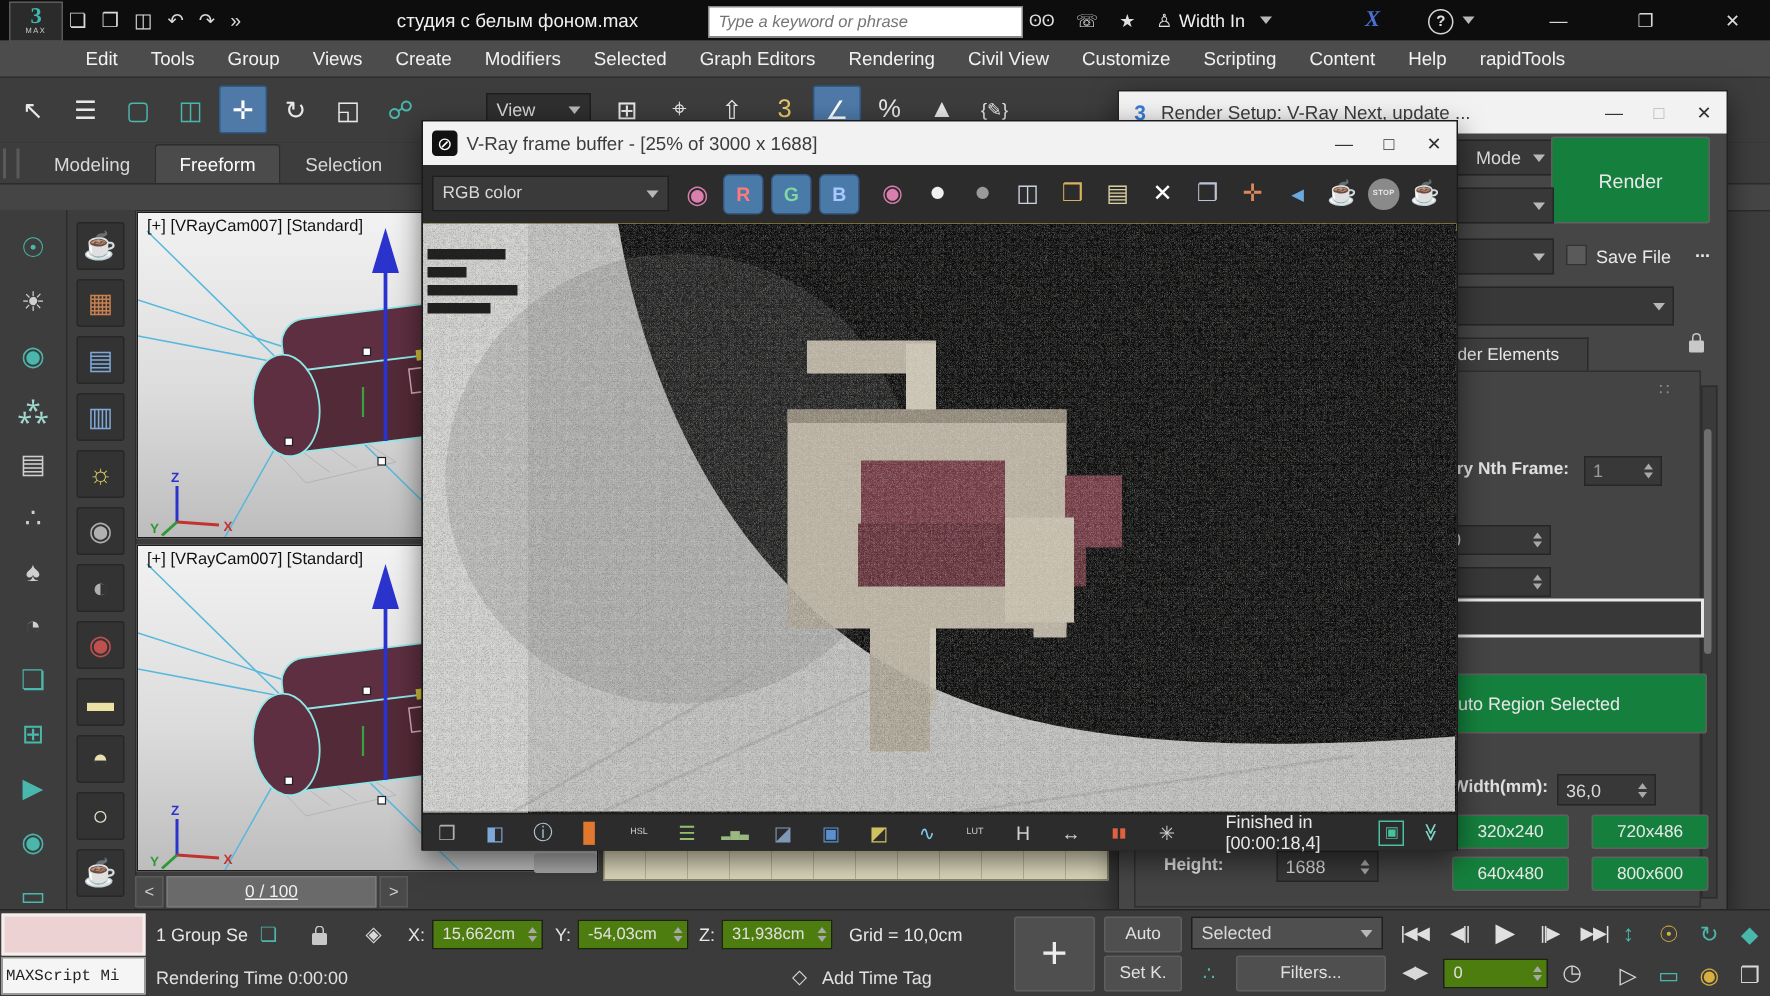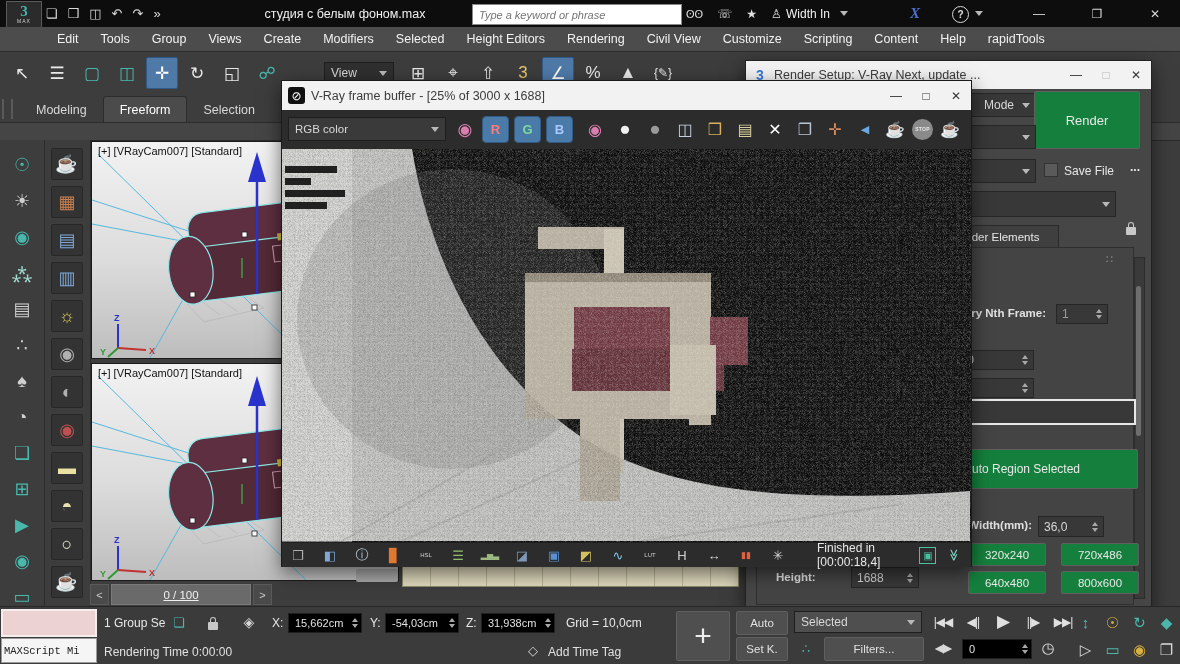--- a/index.html
+++ b/index.html
@@ -96,21 +96,21 @@
   .spin .u{border-bottom:4px solid #a8a8a8;} .spin .d{border-top:4px solid #a8a8a8;}
   .cb{width:12px;height:12px;background:#5a5a5a;border:1px solid #333;display:inline-block;}
   .lockicon{width:10px;height:8px;background:#c8c8c8;border-radius:1px;position:relative;display:inline-block;margin-top:6px;}
   .lockicon:before{content:"";position:absolute;top:-5px;left:1.5px;width:4px;height:5px;
       border:1.5px solid #c8c8c8;border-bottom:none;border-radius:3px 3px 0 0;}
   .scrolltrack{background:#3a3a3a;border:1px solid #2c2c2c;}
   .scrollthumb{background:#6e6e6e;border-radius:3px;}
 
   
   .status{left:0;top:606px;width:1180px;height:58px;background:#3b3b3b;border-top:1px solid #262626;z-index:60;}
-  .coordf{background:#000000;border:1px solid #1f1f1f;color:#e0e0e0;font-size:11px;display:flex;align-items:center;padding:0 3px 0 6px;box-sizing:border-box;}
+  .coordf{background:#4d7c0f;border:1px solid #1f1f1f;color:#e0e0e0;font-size:11px;display:flex;align-items:center;padding:0 3px 0 6px;box-sizing:border-box;}
   .sbtn{background:#4f4f4f;border:1px solid #5f5f5f;border-radius:2px;color:#e0e0e0;display:flex;align-items:center;justify-content:center;font-size:11.5px;}
   .pb{width:30px;display:inline-flex;justify-content:center;color:#e0e0e0;font-size:12px;letter-spacing:-1px;}
   .navgrid{display:grid;grid-template-columns:repeat(4,27px);grid-auto-rows:27px;}
   .navgrid .gi{font-size:15px;}
   .pinkbox{background:#ecd2d2;border:2px solid #f6eded;box-sizing:border-box;}
   .listener{background:#f5f5f5;border:1px solid #9a9a9a;color:#222;font-family:"Liberation Mono",monospace;
             font-size:10.5px;display:flex;align-items:center;padding:0 2px;box-sizing:border-box;}
 </style>
 </head>
 <body>
@@ -172,21 +172,21 @@
   </div>
 
   <div class="abs menubar" data-name="menubar">
       <span class="menu-item" data-name="menu-item">Edit</span>
       <span class="menu-item" data-name="menu-item">Tools</span>
       <span class="menu-item" data-name="menu-item">Group</span>
       <span class="menu-item" data-name="menu-item">Views</span>
       <span class="menu-item" data-name="menu-item">Create</span>
       <span class="menu-item" data-name="menu-item">Modifiers</span>
       <span class="menu-item" data-name="menu-item">Selected</span>
-      <span class="menu-item" data-name="menu-item">Height Editors</span>
+      <span class="menu-item" data-name="menu-item">Graph Editors</span>
       <span class="menu-item" data-name="menu-item">Rendering</span>
       <span class="menu-item" data-name="menu-item">Civil View</span>
       <span class="menu-item" data-name="menu-item">Customize</span>
       <span class="menu-item" data-name="menu-item">Scripting</span>
       <span class="menu-item" data-name="menu-item">Content</span>
       <span class="menu-item" data-name="menu-item">Help</span>
       <span class="menu-item" data-name="menu-item">rapidTools</span>
     </div>
 
   <div class="abs maintb" data-name="main-toolbar">

